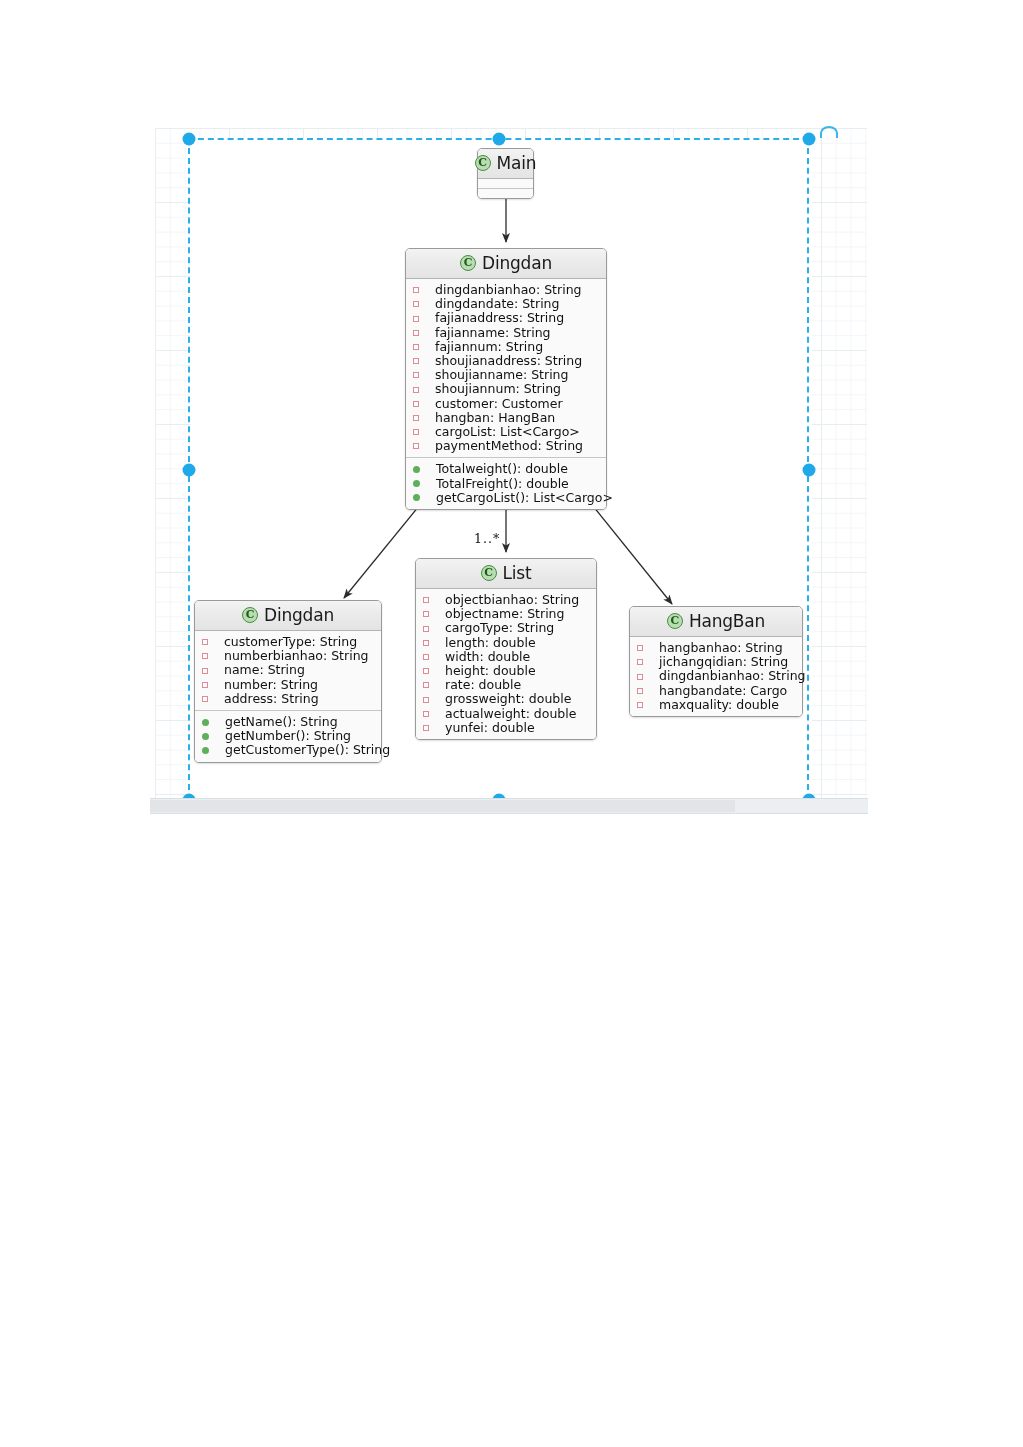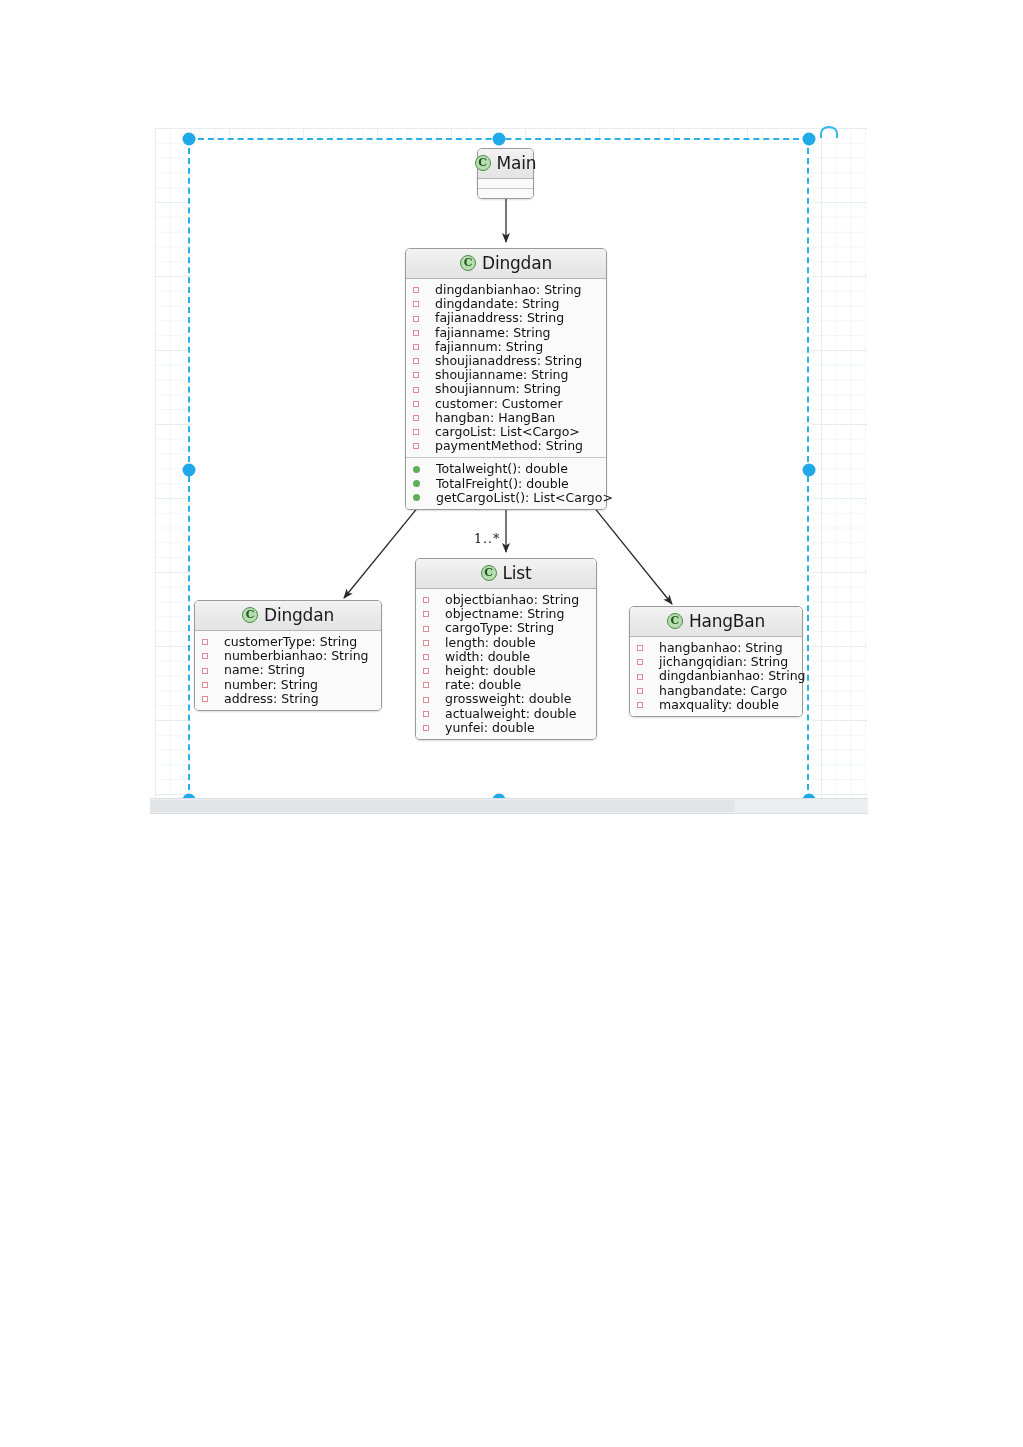--- a/index.html
+++ b/index.html
@@ -324,20 +324,34 @@
       </div>
     <div class="member">
         <span class="mark-attr"></span>
         <span>number: String</span>
       </div>
     <div class="member">
         <span class="mark-attr"></span>
         <span>address: String</span>
       </div>
   </div>
+  <div class="compartment">
+    <div class="member">
+        <span class="mark-method"></span>
+        <span>getName(): String</span>
+      </div>
+    <div class="member">
+        <span class="mark-method"></span>
+        <span>getNumber(): String</span>
+      </div>
+    <div class="member">
+        <span class="mark-method"></span>
+        <span>getCustomerType(): String</span>
+      </div>
+  </div>
 </div>
 
 <div class="uml-class" id="class-cargo">
   <div class="uml-header">
     <span class="class-icon">C</span>
     <span class="class-name">List</span>
   </div>
   <div class="compartment">
     <div class="member">
         <span class="mark-attr"></span>

